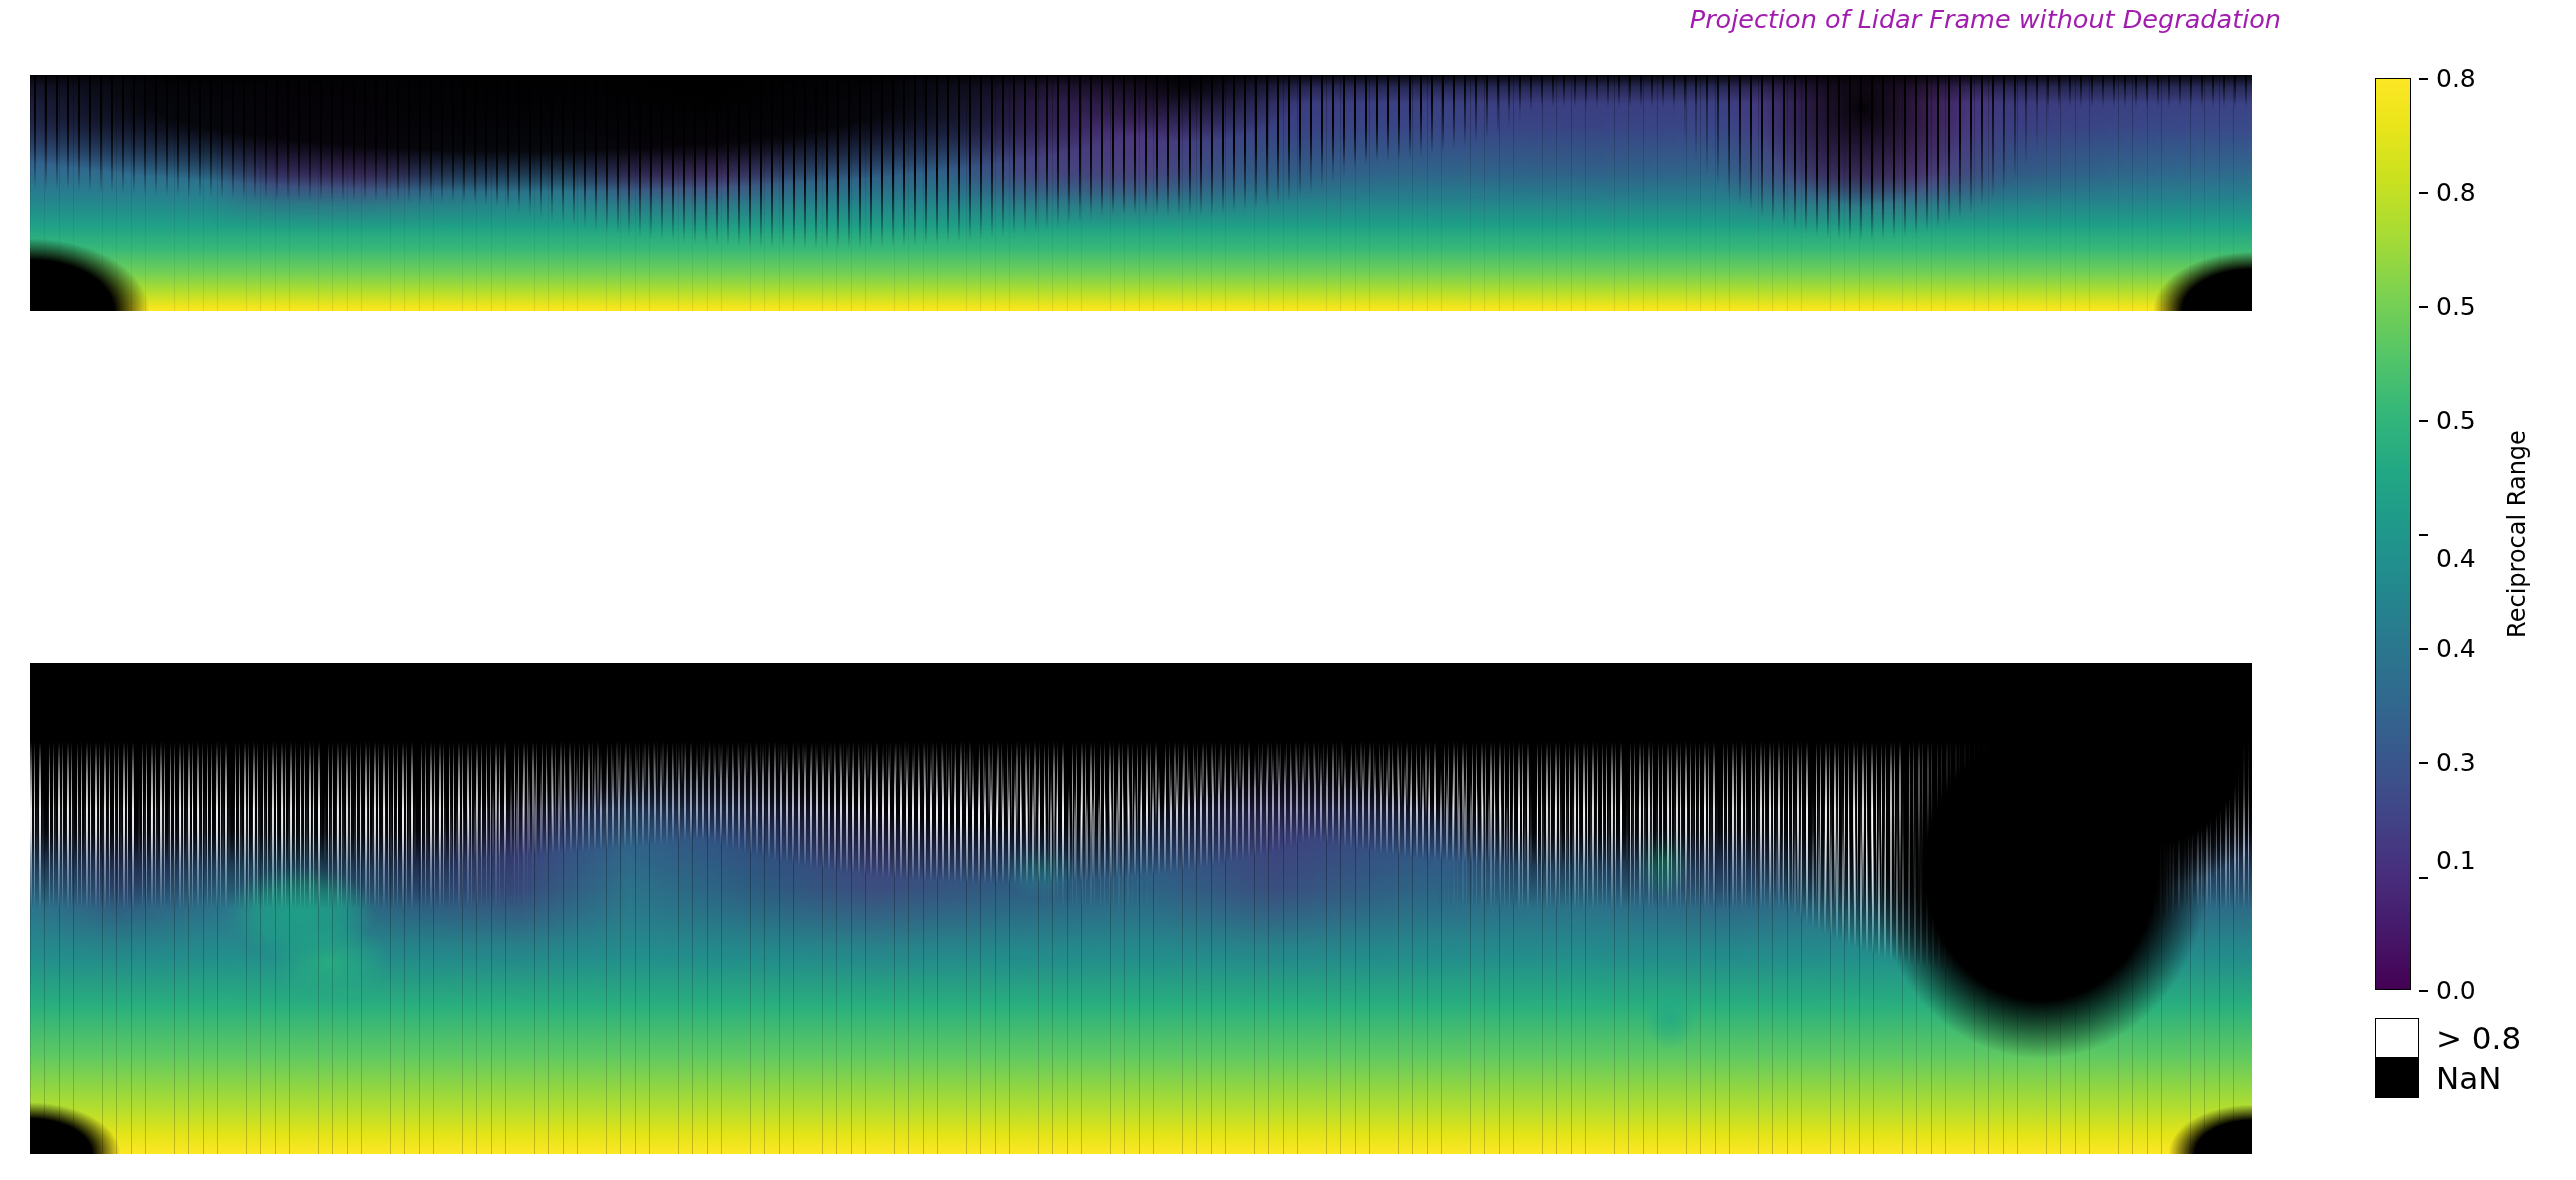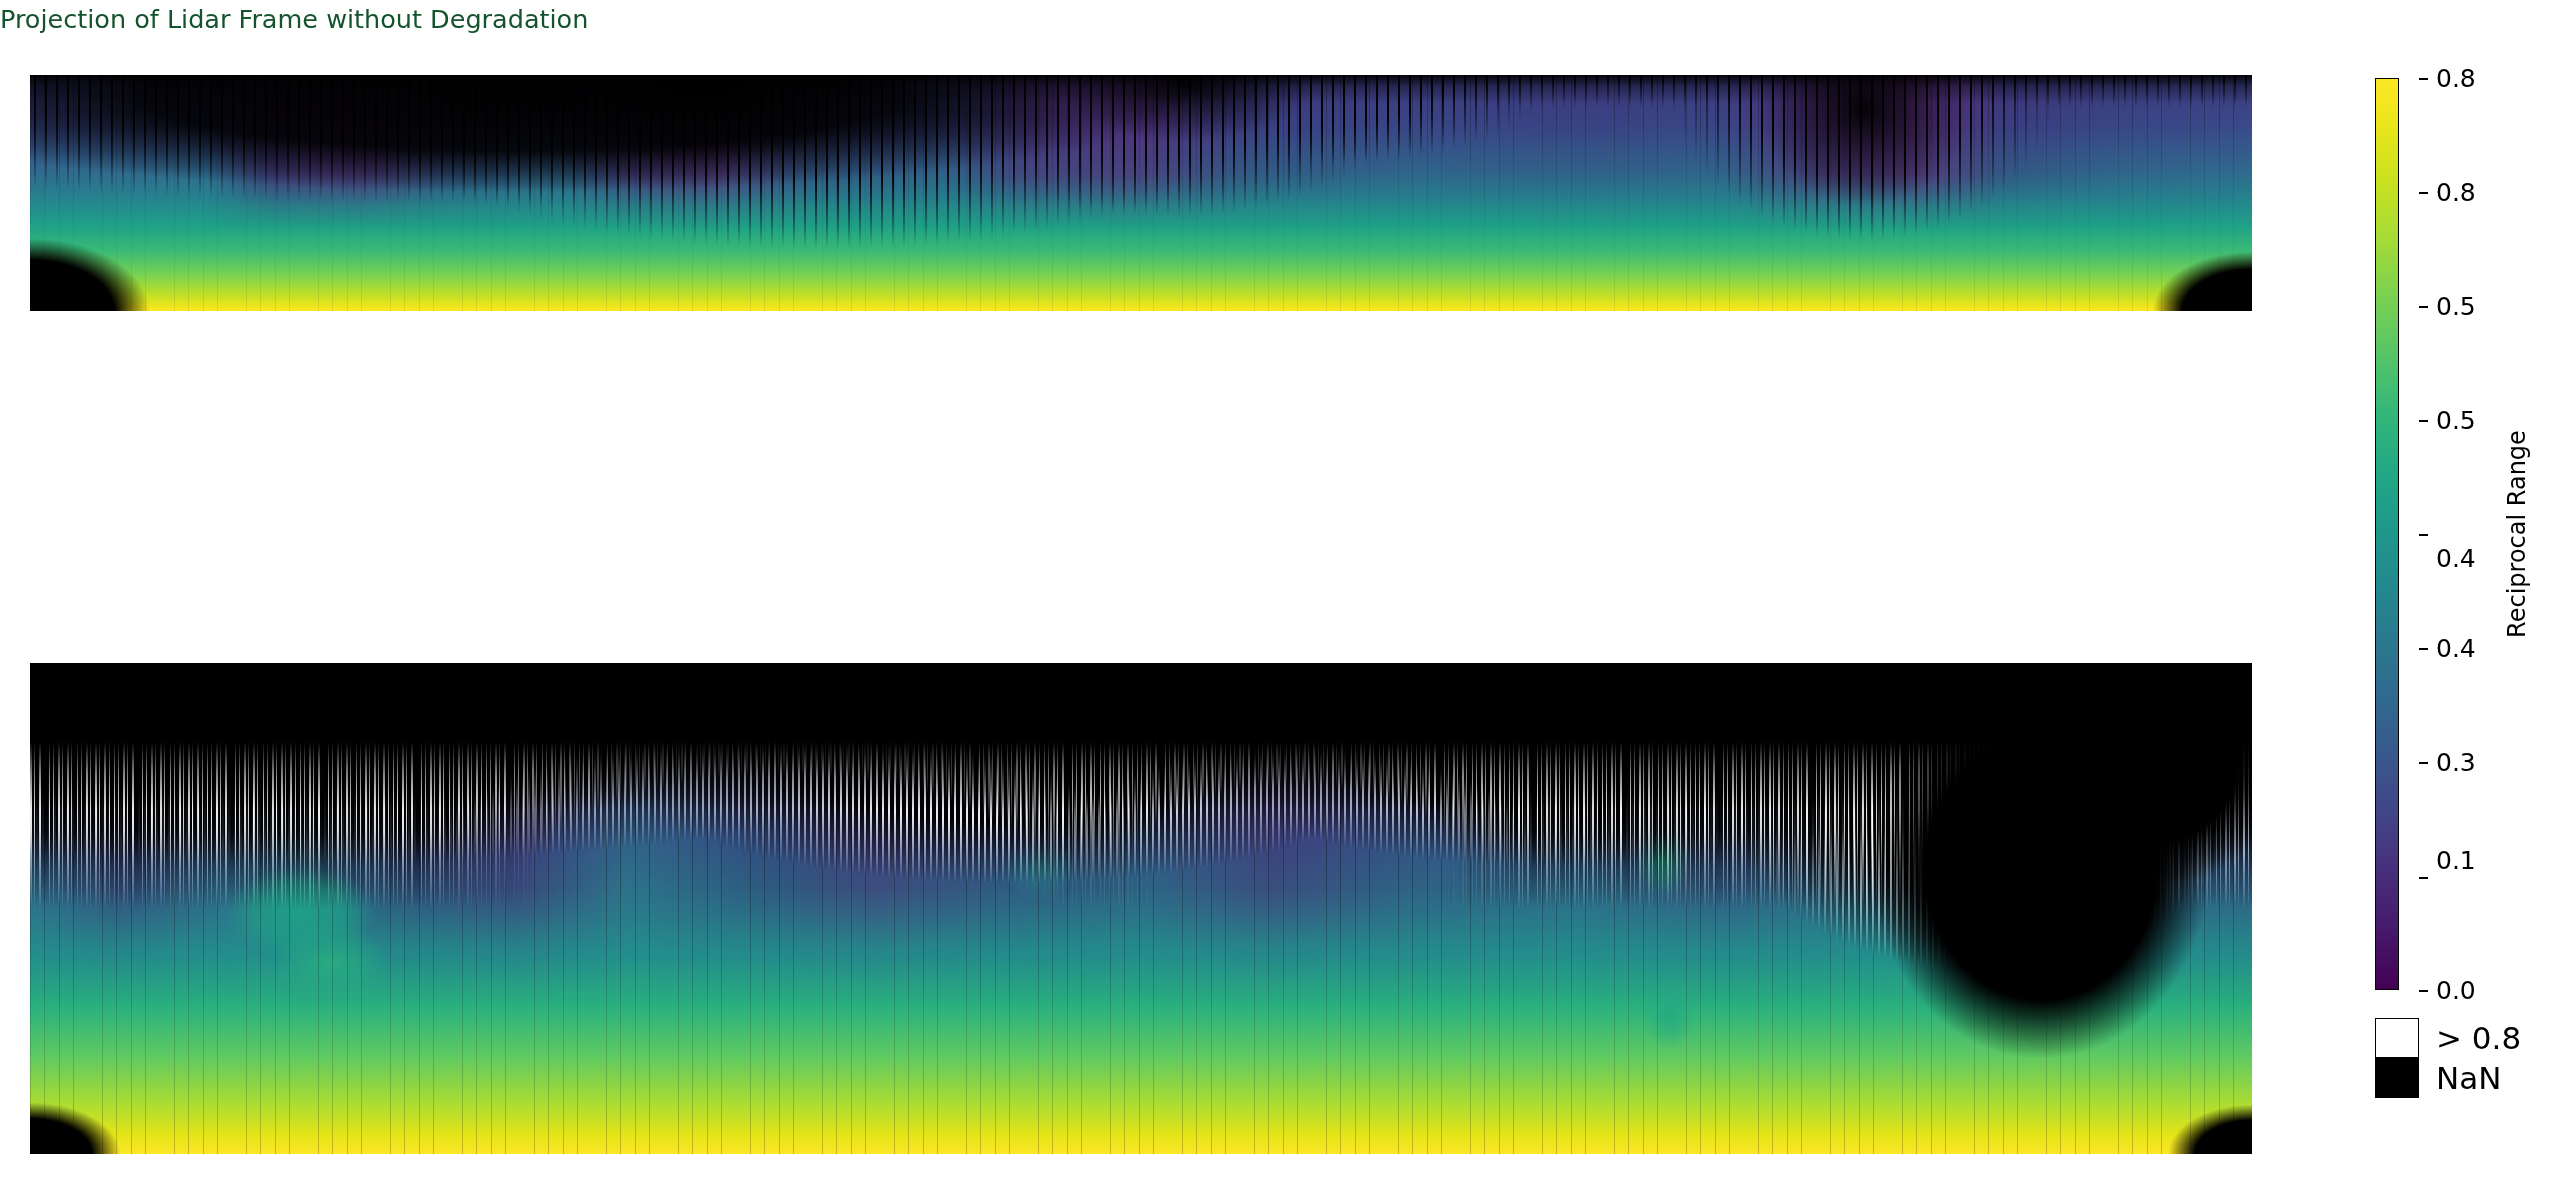--- a/index.html
+++ b/index.html
@@ -5,22 +5,22 @@
   html,body{margin:0;padding:0;}
   body{
     width:2576px;height:1181px;background:#ffffff;
     font-family:"DejaVu Sans", sans-serif;
     overflow:hidden;position:relative;
   }
   .figure{position:absolute;inset:0;}
 
   
   .panel-title{
-    position:absolute;text-align:left;color:#14532d;
-    font-size:25.5px;line-height:29px;white-space:nowrap;
+    position:absolute;text-align:right;color:#a21caf;
+    font-size:25.5px;line-height:29px;white-space:nowrap;font-style:italic;
   }
   #title-1{left:0;width:2281px;top:5.1px;}
   #title-2{left:0;width:2281px;top:593px;}
 
   
   .panel{position:absolute;overflow:hidden;background:#000;}
   #panel-1{left:30px;top:75px;width:2222px;height:236px;}
   #panel-2{left:30px;top:663px;width:2222px;height:491px;}
   .layer{position:absolute;inset:0;}
 
@@ -177,21 +177,21 @@
         rgba(0,0,0,0) 0.8px, rgba(0,0,0,0) 14.4px);
   }
   #p1-speck{opacity:.35;
     -webkit-mask-image:linear-gradient(to bottom,#000 0%,rgba(0,0,0,.4) 40%,rgba(0,0,0,.15) 70%,rgba(0,0,0,.3) 100%);
             mask-image:linear-gradient(to bottom,#000 0%,rgba(0,0,0,.4) 40%,rgba(0,0,0,.15) 70%,rgba(0,0,0,.3) 100%);}
   #p2-speck{opacity:.55;
     -webkit-mask-image:linear-gradient(to bottom,#000 0%,rgba(0,0,0,.55) 45%,rgba(0,0,0,.3) 75%,rgba(0,0,0,.45) 100%);
             mask-image:linear-gradient(to bottom,#000 0%,rgba(0,0,0,.55) 45%,rgba(0,0,0,.3) 75%,rgba(0,0,0,.45) 100%);}
 
   
-  #colorbar-wrap{position:absolute;left:2375px;top:78px;width:24px;height:912px;border-radius:6px;}
+  #colorbar-wrap{position:absolute;left:2375px;top:78px;width:36px;height:912px;border-radius:6px;}
   #colorbar-gradient{
     position:absolute;inset:0;border:1.7px solid #000;box-sizing:border-box;
     background:linear-gradient(to top,
       #440154 0%, #46196b 6.5%, #472f7d 13%, #414487 19%, #39568c 25%,
       #31688e 31.5%, #2a788e 38%, #23888e 44%, #1f988b 50.5%,
       #22a884 57%, #35b779 63.5%, #54c568 69.5%, #7ad151 76%,
       #a5db36 82.5%, #cae11f 89%, #eae51a 95%, #fde725 100%);
   }
   .cb-tick{position:absolute;left:44px;width:9.3px;height:1.7px;background:#000;}
   .cb-label{position:absolute;left:61px;font-size:25px;color:#000;transform:translateY(-50%);white-space:nowrap;}

